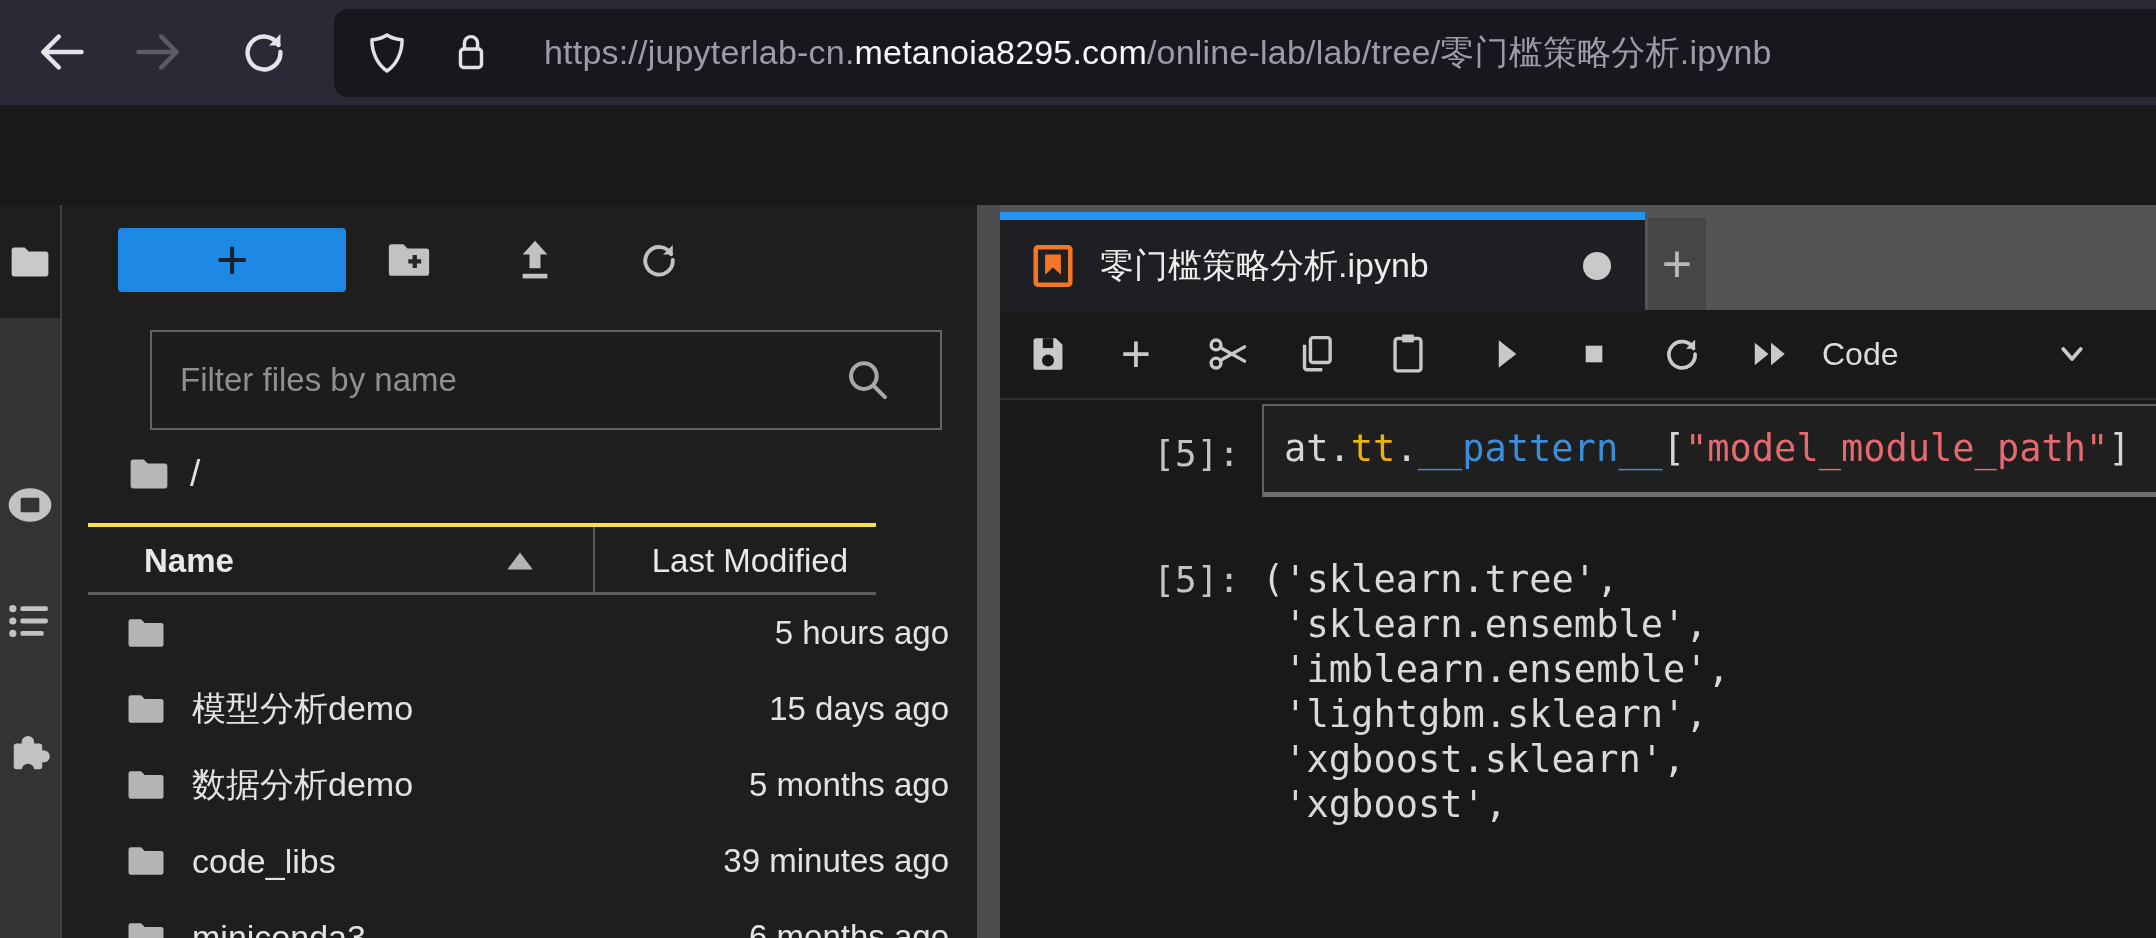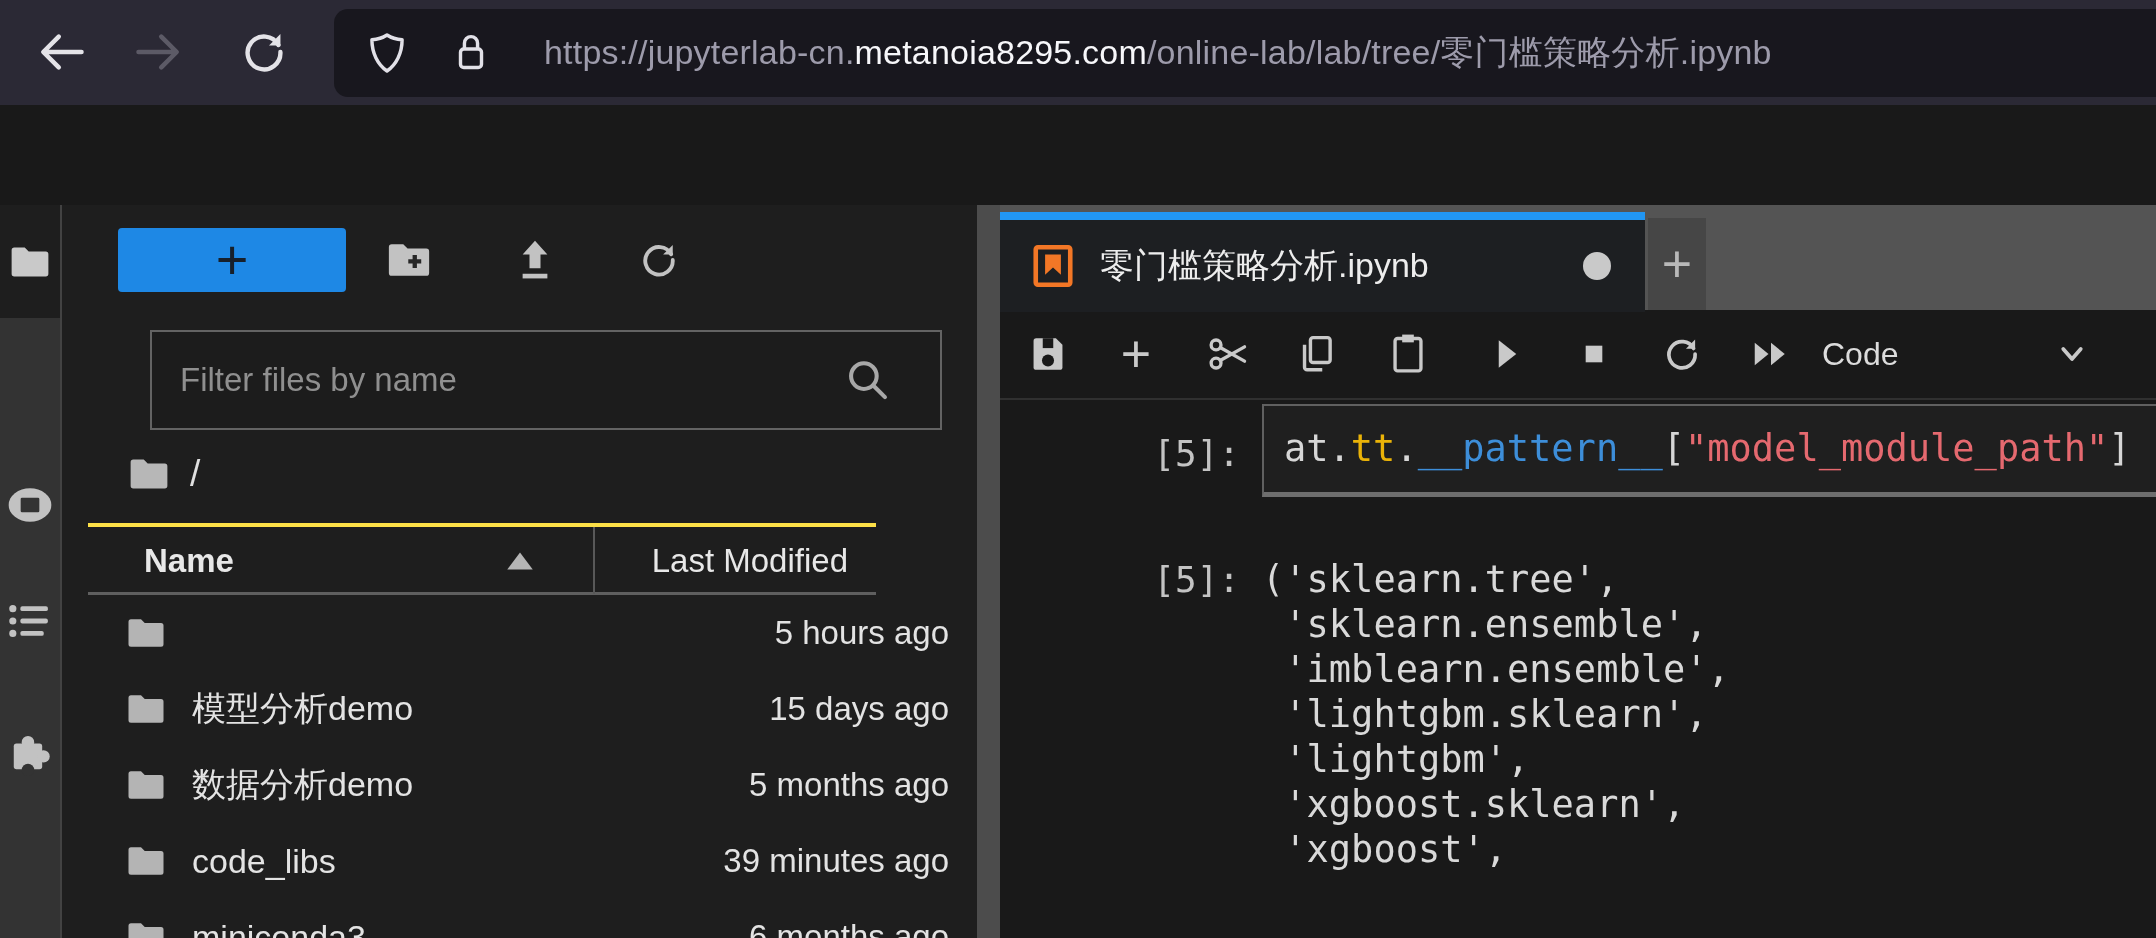--- a/index.html
+++ b/index.html
@@ -386,19 +386,18 @@
     <div class="input-box">
       <div class="code-line mono"><span class="tk-plain">at</span><span class="tk-op">.</span><span class="tk-cyan">tt</span><span class="tk-op">.</span><span class="tk-blue">__pattern__</span><span class="tk-plain">[</span><span class="tk-str">"model_module_path"</span><span class="tk-plain">]</span></div>
     </div>
 
     <div class="out-prompt mono">[5]:</div>
     <div class="out-lines mono">
       <div class="out-line">('sklearn.tree',</div>
       <div class="out-line"> 'sklearn.ensemble',</div>
       <div class="out-line"> 'imblearn.ensemble',</div>
       <div class="out-line"> 'lightgbm.sklearn',</div>
-      <div class="out-line"> 'lightgbm',</div>
       <div class="out-line"> 'xgboost.sklearn',</div>
       <div class="out-line"> 'xgboost',</div>
     </div>
   </div>
 
 </div>
 
 </body></html>

